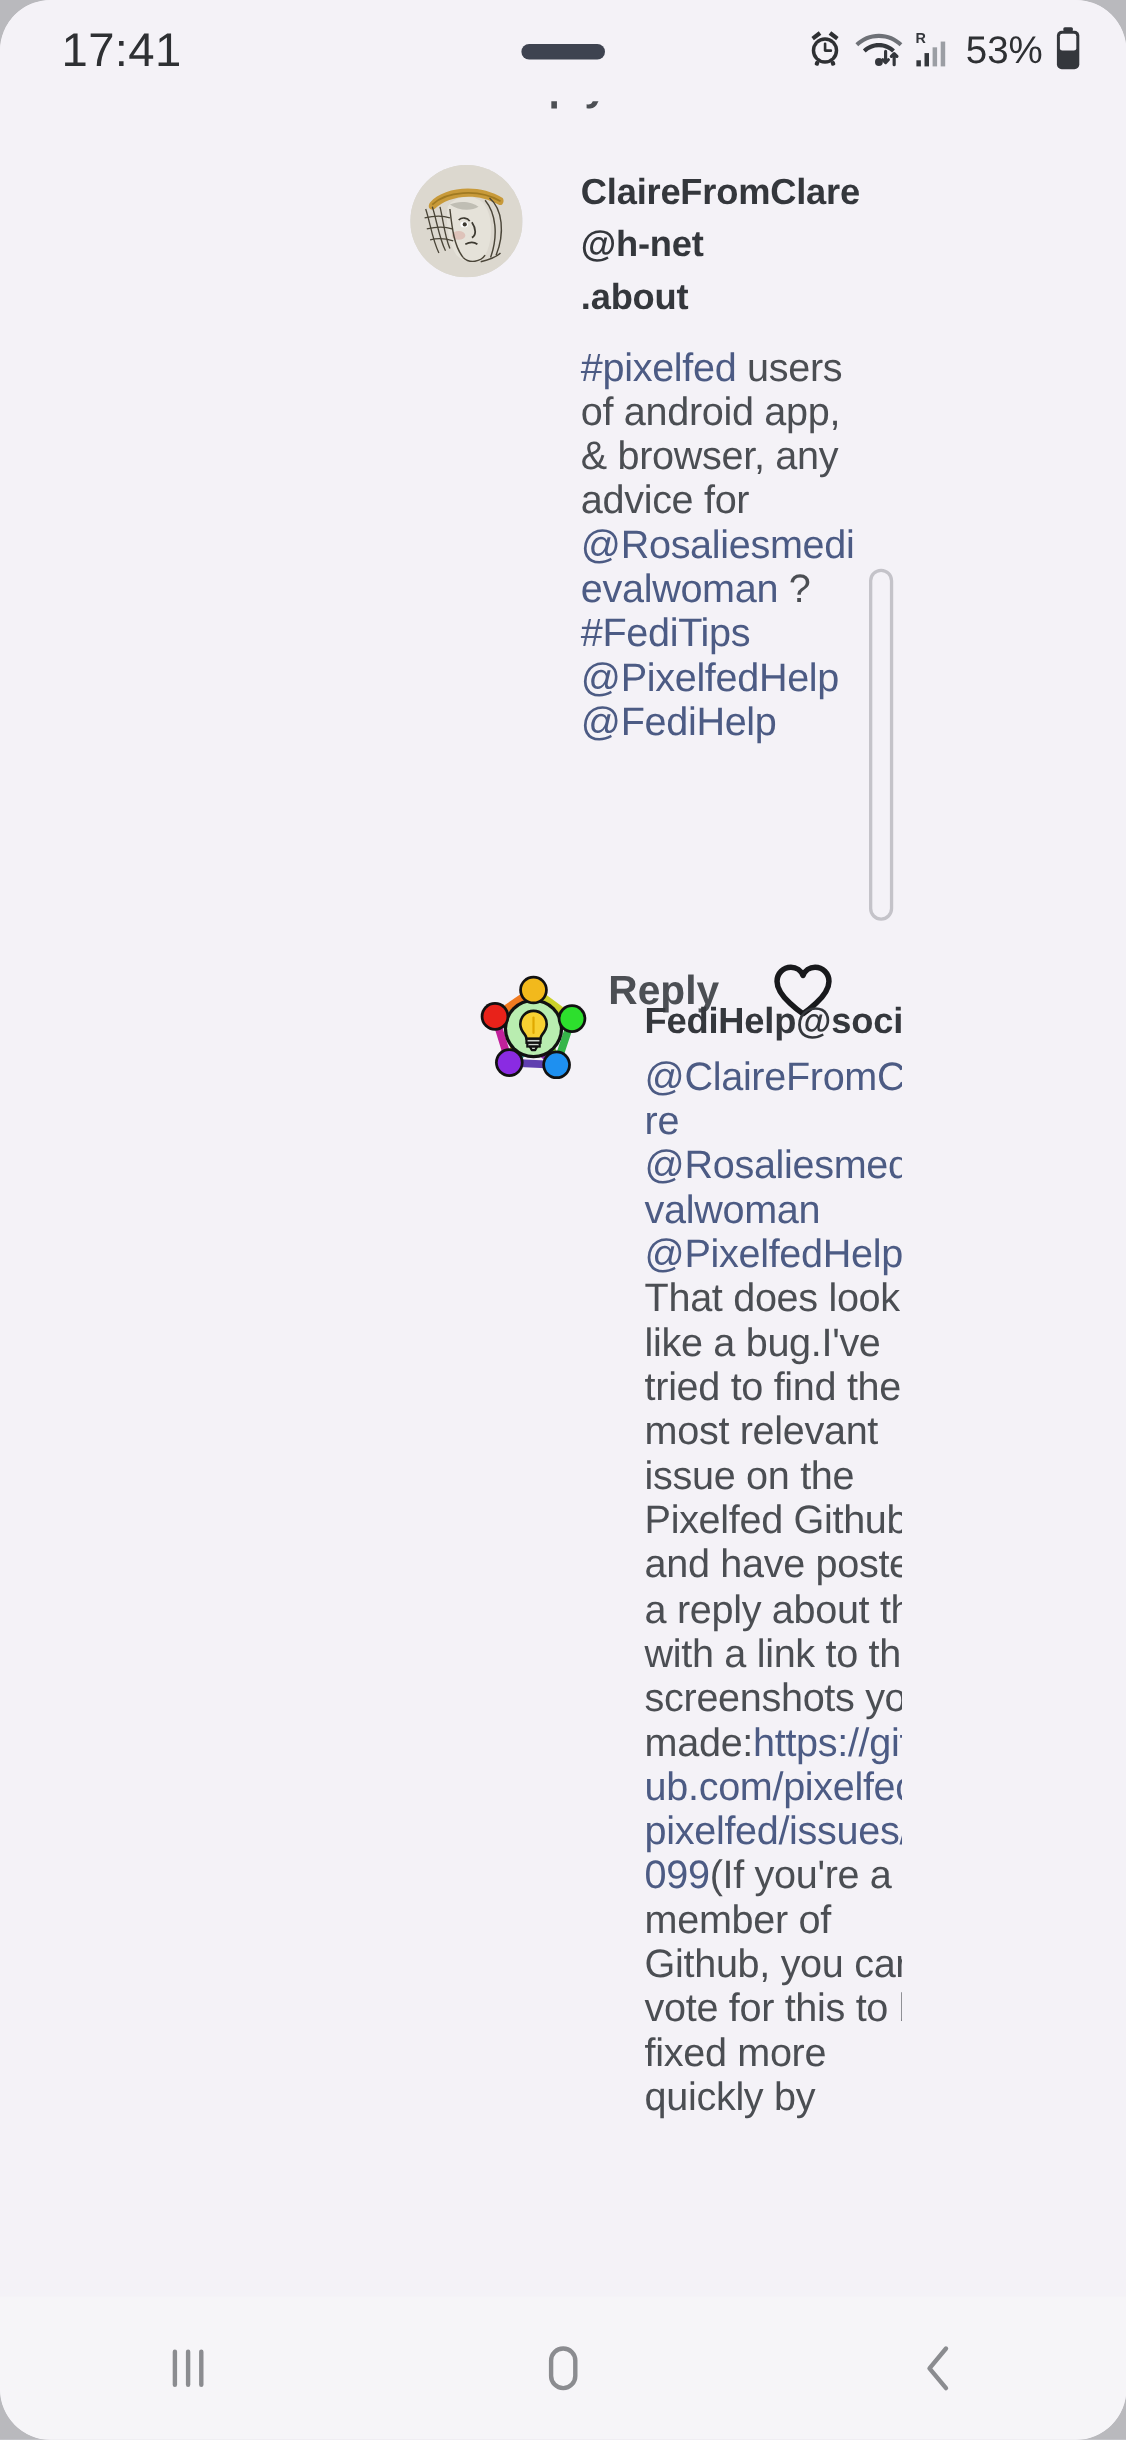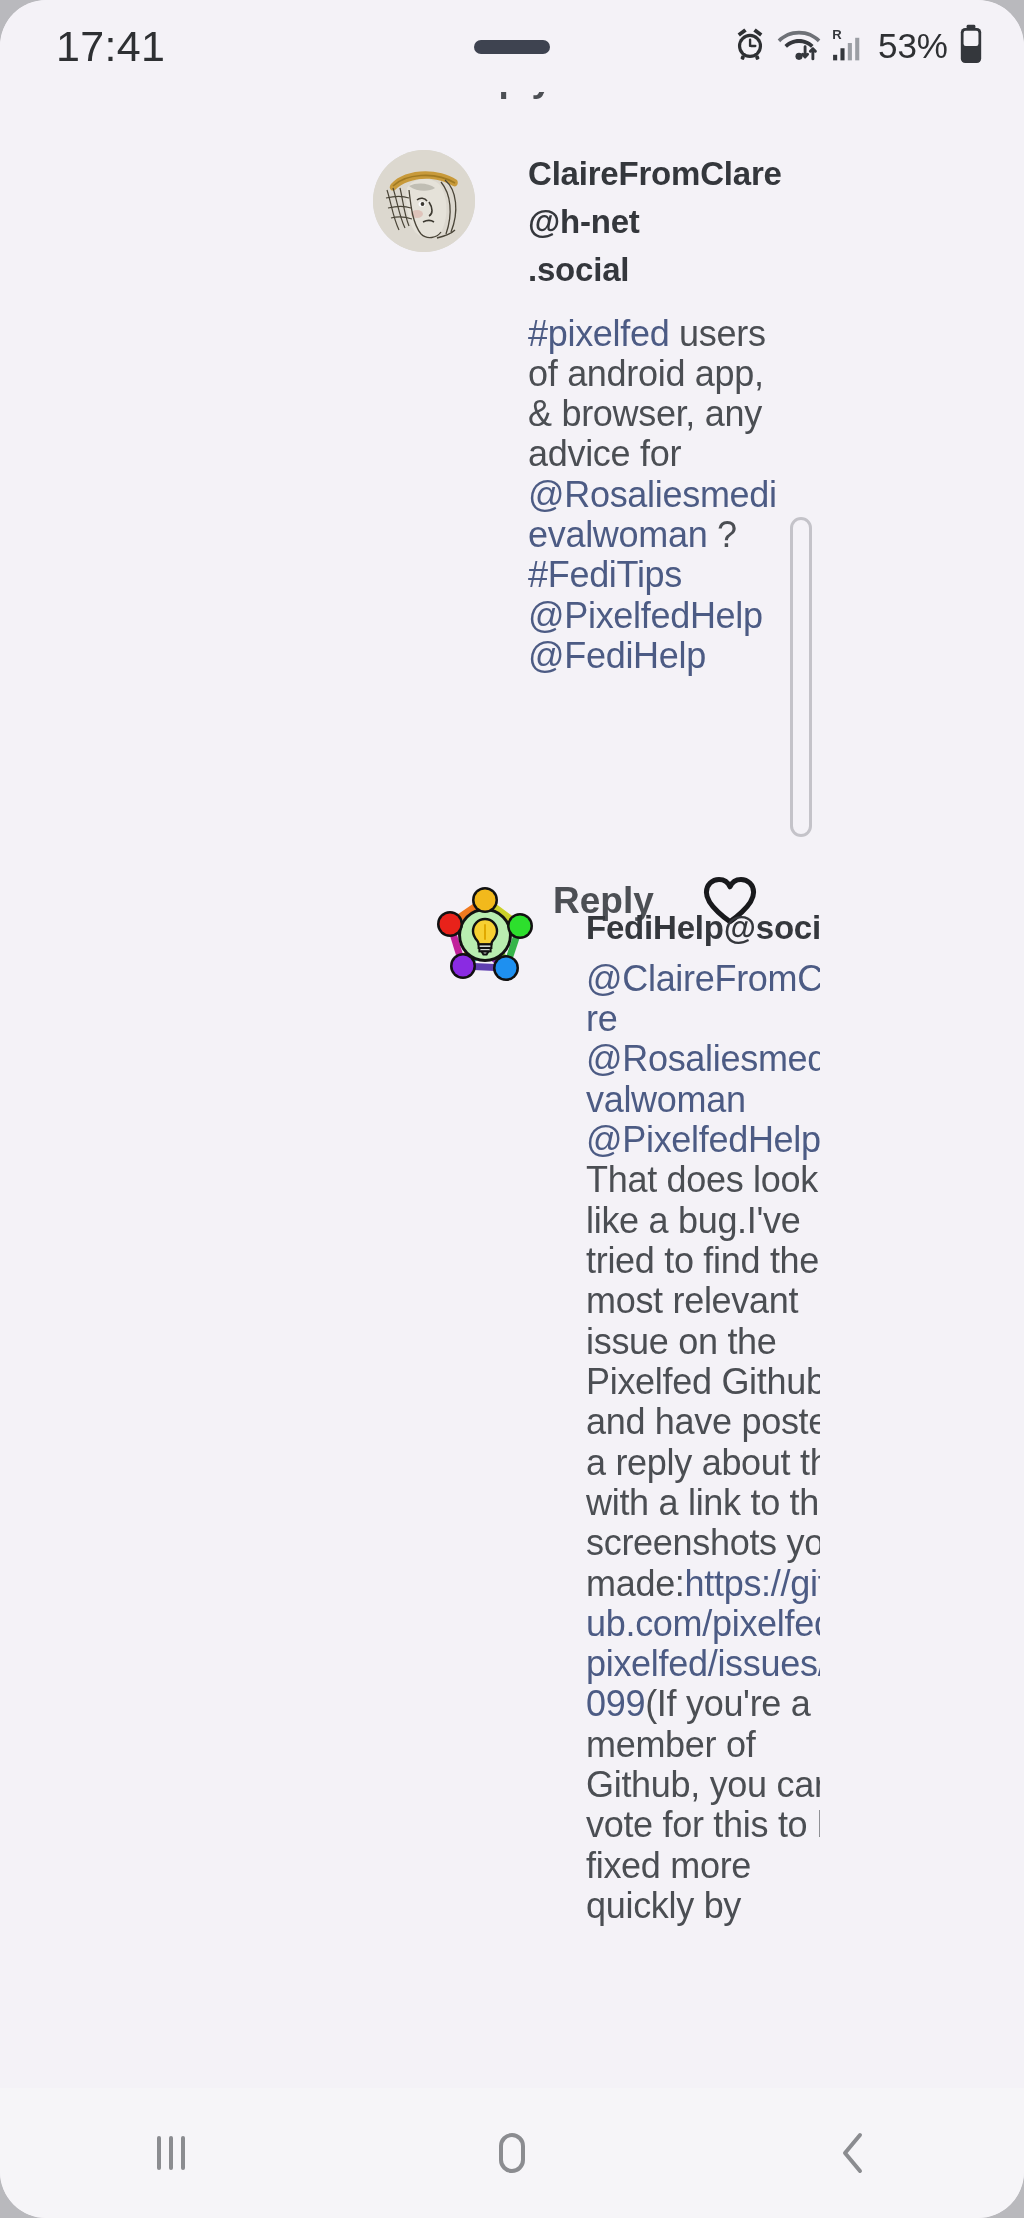--- a/index.html
+++ b/index.html
@@ -324,21 +324,21 @@
             <path d="M48 84 C54 90 64 88 68 82" stroke="#4a4538" stroke-width="1.3" fill="none"></path>
 
             <path d="M36 36 C44 32 56 33 62 38 C56 42 44 42 36 36 Z" fill="#9b9a90" opacity="0.5"></path>
           </g>
         </svg>
       </div>
 
       <div class="post-body" style="left:528px; top:0; width:265px;">
         <div class="post-author">
           <span>ClaireFromClare@h-net</span><br>
-          <span>.social</span>
+          <span>.about</span>
         </div>
         <div class="post-text" style="margin-top:20px;">
           <span class="lnk">#pixelfed</span><span> users of android app, &amp; browser, any advice for </span><span class="lnk">@Rosaliesmedievalwoman</span><span> ?</span><span class="lnk">#FediTips</span><span> </span><span class="lnk">@PixelfedHelp</span><span> </span><span class="lnk">@FediHelp</span>
         </div>
       </div>
 
       <div class="post-actions" style="left:553px; top:725px;">
         <button class="reply-btn">Reply</button>
         <button class="heart-btn">
           <svg width="56" height="52" viewBox="0 0 28 26">

